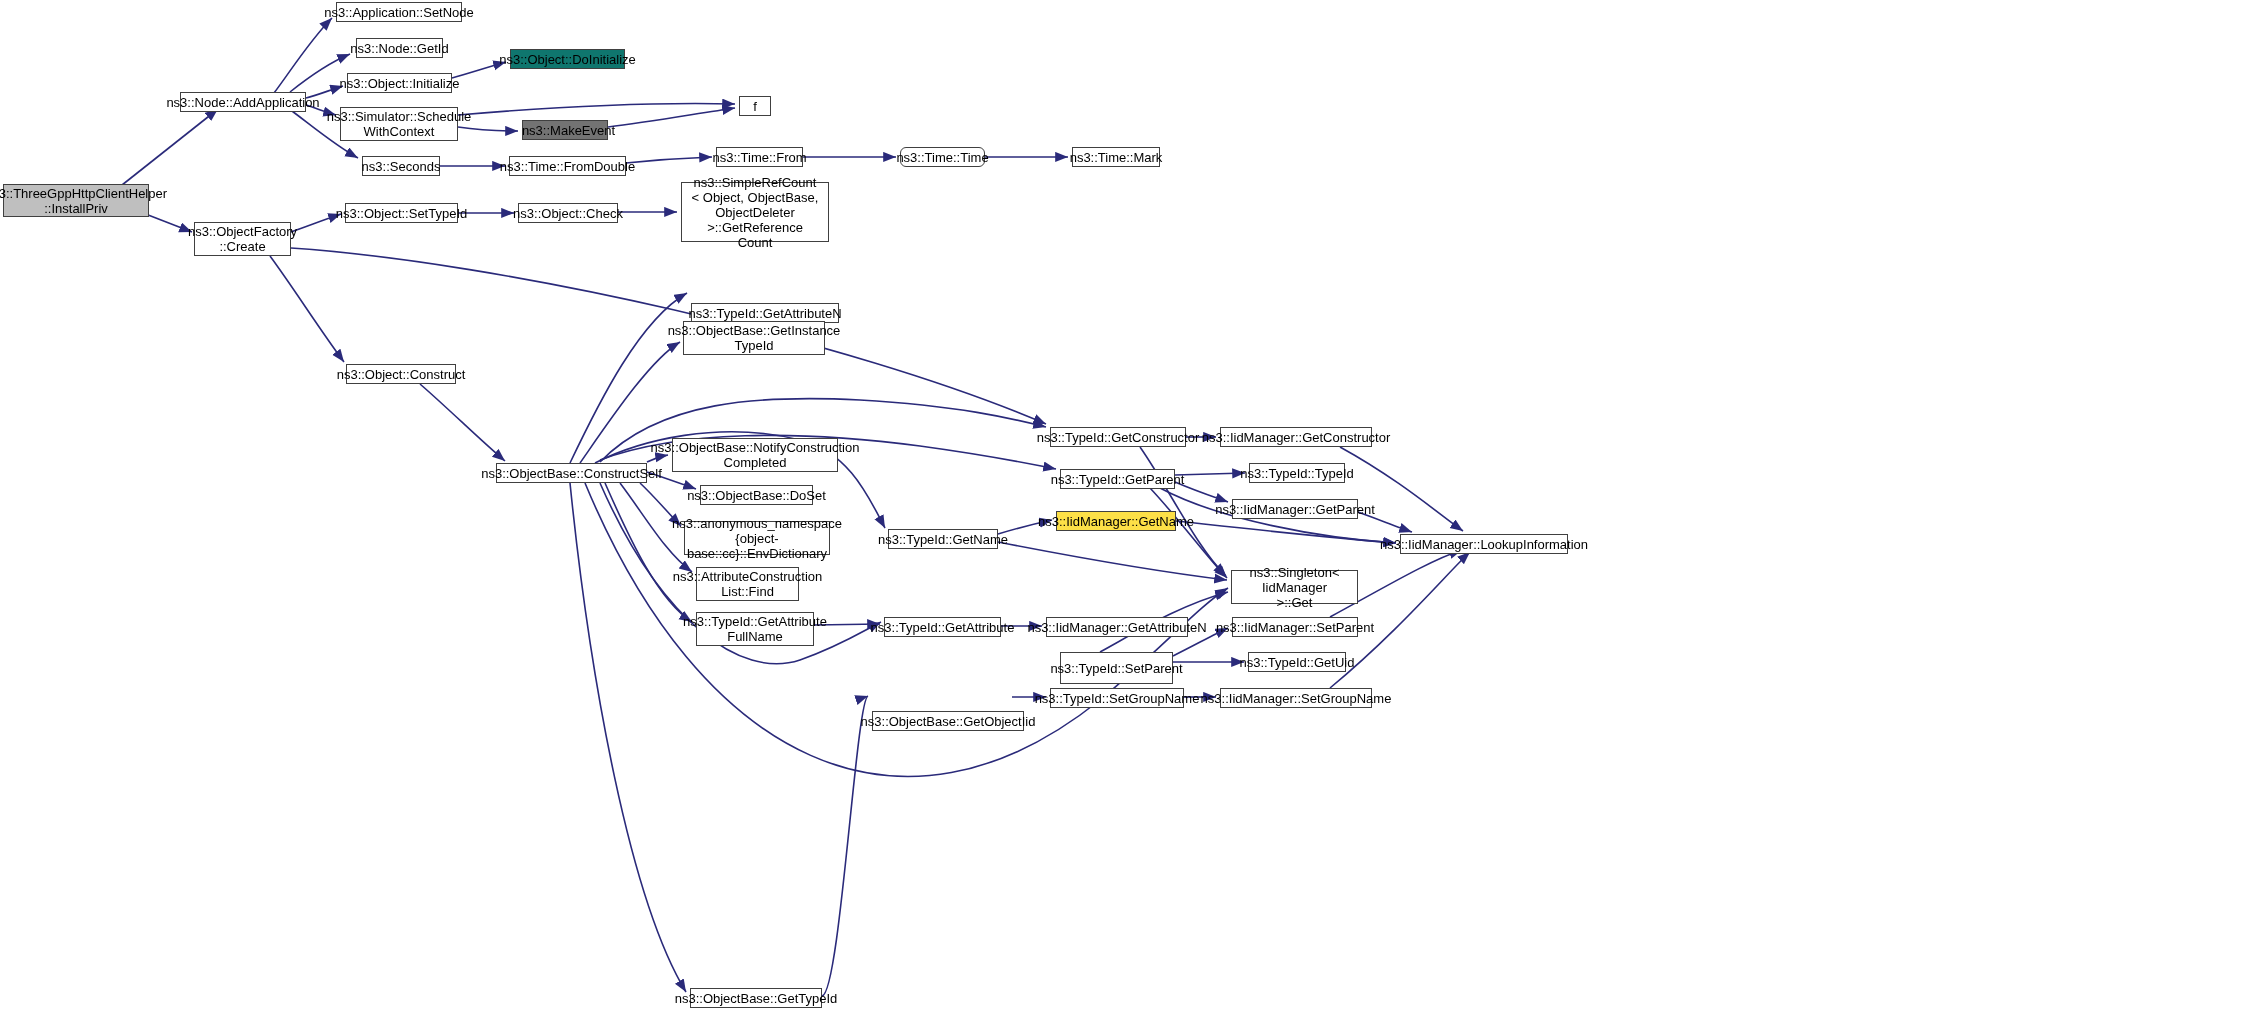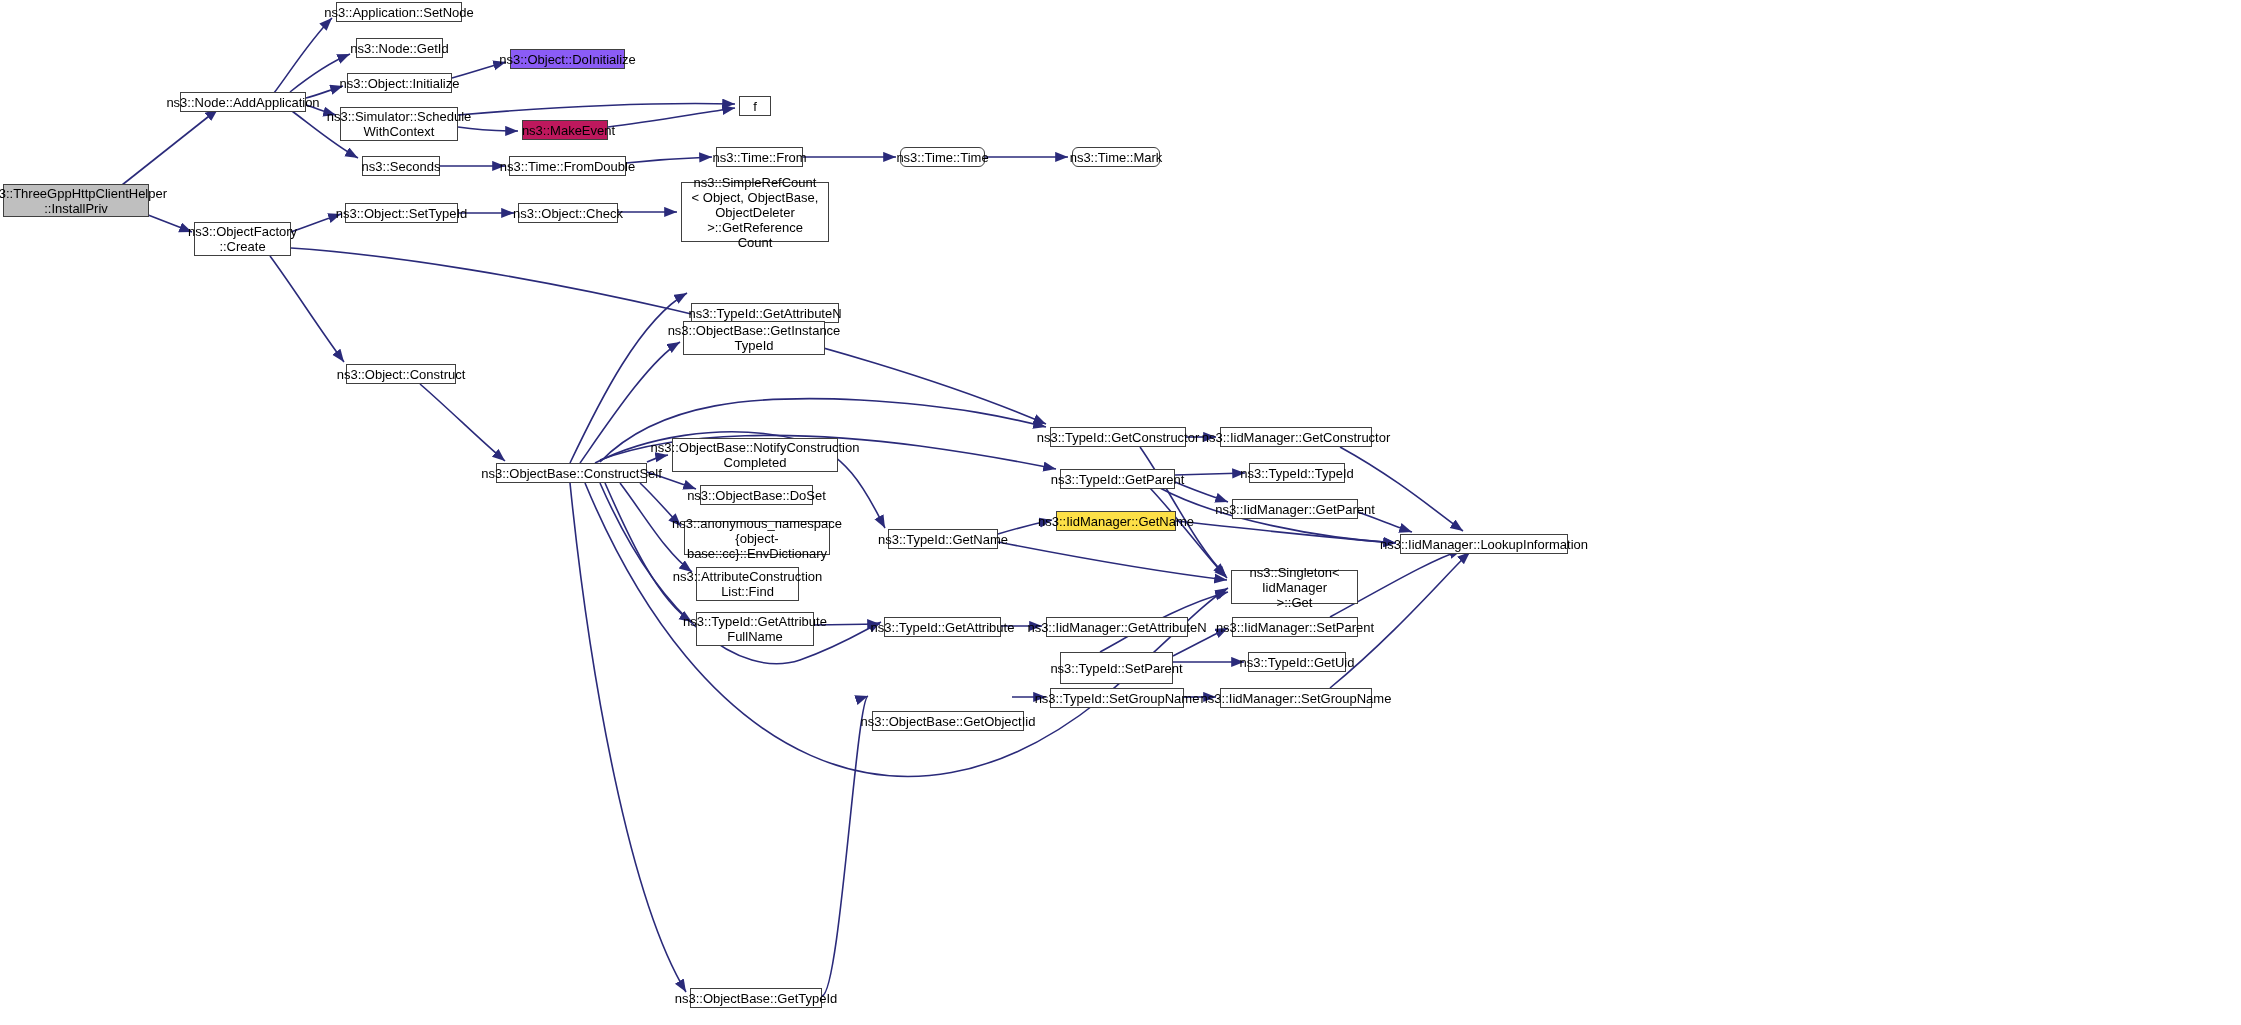--- a/index.html
+++ b/index.html
@@ -91,46 +91,46 @@
       </div>
       <div class="node" style="left: 336px; top: 2px; width: 126px; height: 20px; border-color: rgb(64, 64, 64); background: rgb(255, 255, 255); color: rgb(0, 0, 0);">
         <span>ns3::Application::SetNode</span>
       </div>
       <div class="node" style="left: 356px; top: 38px; width: 87px; height: 20px; border-color: rgb(64, 64, 64); background: rgb(255, 255, 255); color: rgb(0, 0, 0);">
         <span>ns3::Node::GetId</span>
       </div>
       <div class="node" style="left: 347px; top: 73px; width: 105px; height: 20px; border-color: rgb(64, 64, 64); background: rgb(255, 255, 255); color: rgb(0, 0, 0);">
         <span>ns3::Object::Initialize</span>
       </div>
-      <div class="node" style="left: 510px; top: 49px; width: 115px; height: 20px; border-color: rgb(64, 64, 64); background: #8b5cf6; color: rgb(0, 0, 0);">
+      <div class="node" style="left: 510px; top: 49px; width: 115px; height: 20px; border-color: rgb(64, 64, 64); background: #0f766e; color: rgb(0, 0, 0);">
         <span>ns3::Object::DoInitialize</span>
       </div>
       <div class="node" style="left: 340px; top: 107px; width: 118px; height: 34px; border-color: rgb(64, 64, 64); background: rgb(255, 255, 255); color: rgb(0, 0, 0);">
         <span>ns3::Simulator::Schedule
 WithContext</span>
       </div>
       <div class="node" style="left: 739px; top: 96px; width: 32px; height: 20px; border-color: rgb(64, 64, 64); background: rgb(255, 255, 255); color: rgb(0, 0, 0);">
         <span>f</span>
       </div>
-      <div class="node" style="left: 522px; top: 120px; width: 86px; height: 20px; border-color: rgb(64, 64, 64); background: #be185d; color: rgb(0, 0, 0); padding-left: 11px;">
+      <div class="node" style="left: 522px; top: 120px; width: 86px; height: 20px; border-color: rgb(64, 64, 64); background: #737373; color: rgb(0, 0, 0); padding-left: 11px;">
         <span>ns3::MakeEvent</span>
       </div>
       <div class="node" style="left: 362px; top: 156px; width: 78px; height: 20px; border-color: rgb(64, 64, 64); background: rgb(255, 255, 255); color: rgb(0, 0, 0);">
         <span>ns3::Seconds</span>
       </div>
       <div class="node" style="left: 509px; top: 156px; width: 117px; height: 20px; border-color: rgb(64, 64, 64); background: rgb(255, 255, 255); color: rgb(0, 0, 0);">
         <span>ns3::Time::FromDouble</span>
       </div>
       <div class="node" style="left: 716px; top: 147px; width: 87px; height: 20px; border-color: rgb(64, 64, 64); background: rgb(255, 255, 255); color: rgb(0, 0, 0);">
         <span>ns3::Time::From</span>
       </div>
       <div class="node" style="left: 900px; top: 147px; width: 85px; height: 20px; border-color: rgb(64, 64, 64); background: rgb(255, 255, 255); color: rgb(0, 0, 0); border-radius: 6px;">
         <span>ns3::Time::Time</span>
       </div>
-      <div class="node" style="left: 1072px; top: 147px; width: 88px; height: 20px; border-color: rgb(64, 64, 64); background: rgb(255, 255, 255); color: rgb(0, 0, 0); border-radius: 6px;">
+      <div class="node" style="left: 1072px; top: 147px; width: 88px; height: 20px; border-color: rgb(64, 64, 64); background: rgb(255, 255, 255); color: rgb(0, 0, 0);">
         <span>ns3::Time::Mark</span>
       </div>
       <div class="node" style="left: 194px; top: 222px; width: 97px; height: 34px; border-color: rgb(64, 64, 64); background: rgb(255, 255, 255); color: rgb(0, 0, 0);">
         <span>ns3::ObjectFactory
 ::Create</span>
       </div>
       <div class="node" style="left: 345px; top: 203px; width: 113px; height: 20px; border-color: rgb(64, 64, 64); background: rgb(255, 255, 255); color: rgb(0, 0, 0);">
         <span>ns3::Object::SetTypeId</span>
       </div>
       <div class="node" style="left: 518px; top: 203px; width: 100px; height: 20px; border-color: rgb(64, 64, 64); background: rgb(255, 255, 255); color: rgb(0, 0, 0);">

